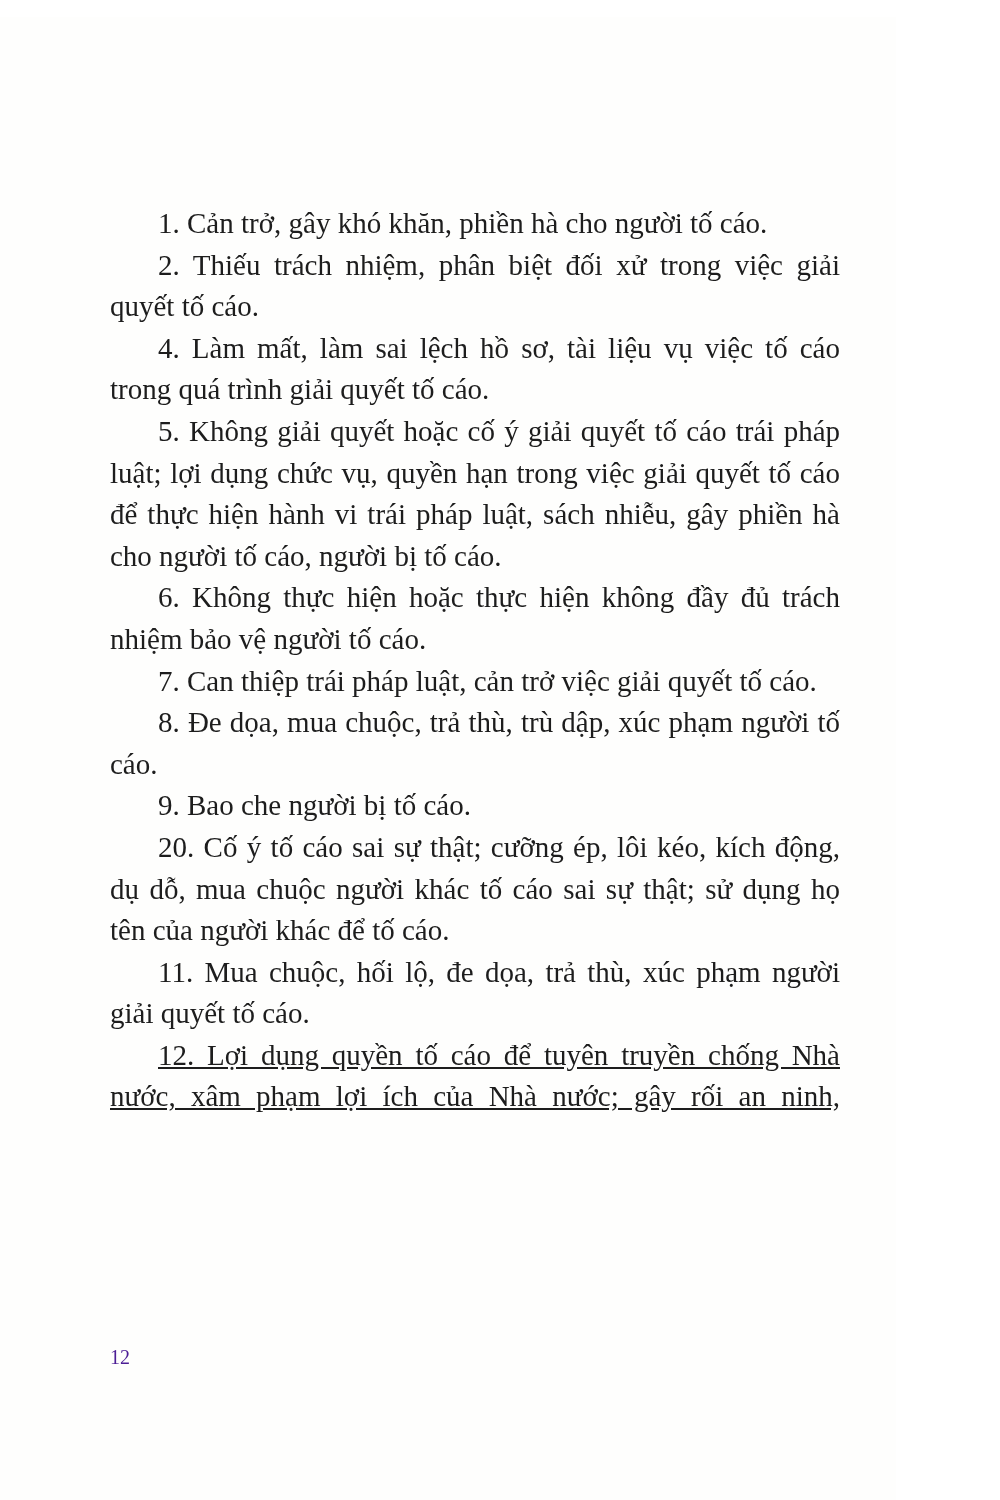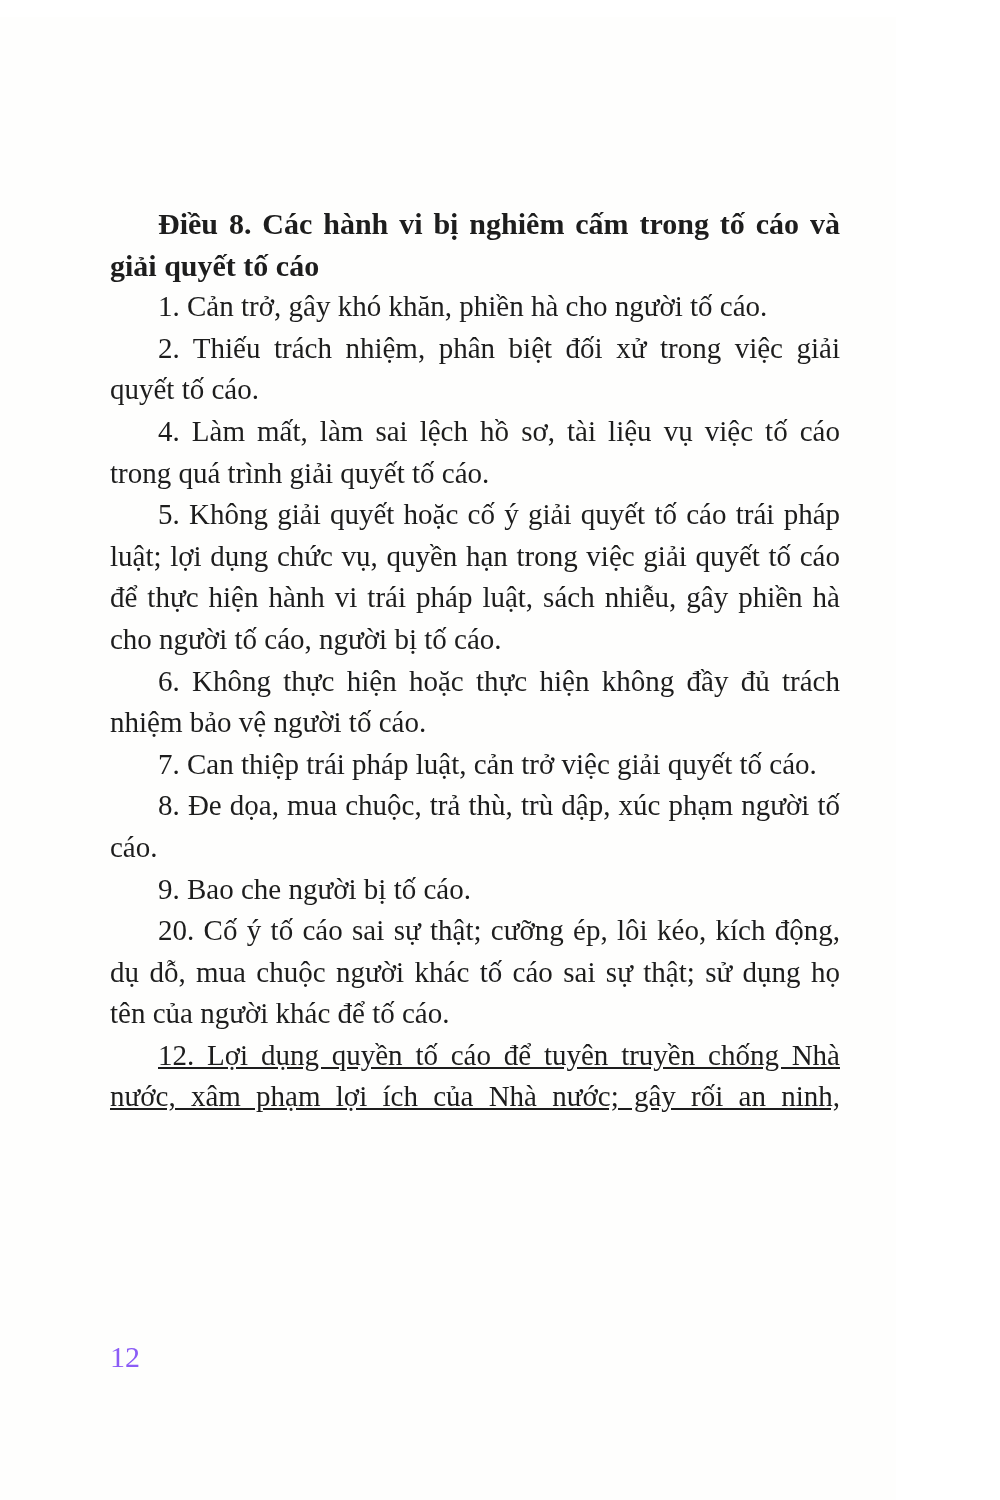--- a/index.html
+++ b/index.html
@@ -46,23 +46,23 @@
     line-height: 41.6px;
   }
   p.continues {
     text-align-last: justify;
     text-decoration: underline;
   }
   .page-number {
     position: absolute;
     left: 110px;
     top: 1322px;
-    font-size: 30px;
+    font-size: 20px;
     line-height: 36px;
-    color: #8b5cf6;
+    color: #4c1d95;
   }
 </style>
 </head>
 <body>
 
 <div class="page">
 
   <svg class="logo" viewBox="-50 -50 100 100" xmlns="http://www.w3.org/2000/svg">
     <defs>
       <path id="fs" d="M0,-44 L10,-13.8 L41.8,-13.6 L16.2,5.3 L25.9,35.6 L0,17 L-25.9,35.6 L-16.2,5.3 L-41.8,-13.6 L-10,-13.8 Z"></path>
@@ -76,28 +76,28 @@
       <use href="#fs" transform="rotate(6)" opacity="0.95"></use>
       <use href="#fs" transform="rotate(12)" opacity="0.9"></use>
       <use href="#fs" transform="rotate(18)" opacity="0.85"></use>
       <use href="#fs" transform="rotate(24)" opacity="0.75"></use>
     </g>
     <use href="#fs" transform="scale(0.52)" fill="#ffffff" stroke="#c8232c" stroke-width="2"></use>
     <text x="0" y="7" text-anchor="middle" font-size="16" font-style="italic" font-weight="bold" fill="#c8232c" font-family="'Liberation Serif', serif">ST</text>
   </svg>
 
   <div class="content">
-    <h1 class="heading">Điều 8. Các hành vi bị nghiêm cấm trong tố cáo và giải quyết tố cáo</h1>
     <p>1. Cản trở, gây khó khăn, phiền hà cho người tố cáo.</p>
     <p>2. Thiếu trách nhiệm, phân biệt đối xử trong việc giải quyết tố cáo.</p>
     <p>4. Làm mất, làm sai lệch hồ sơ, tài liệu vụ việc tố cáo trong quá trình giải quyết tố cáo.</p>
     <p>5. Không giải quyết hoặc cố ý giải quyết tố cáo trái pháp luật; lợi dụng chức vụ, quyền hạn trong việc giải quyết tố cáo để thực hiện hành vi trái pháp luật, sách nhiễu, gây phiền hà cho người tố cáo, người bị tố cáo.</p>
     <p>6. Không thực hiện hoặc thực hiện không đầy đủ trách nhiệm bảo vệ người tố cáo.</p>
     <p>7. Can thiệp trái pháp luật, cản trở việc giải quyết tố cáo.</p>
     <p>8. Đe dọa, mua chuộc, trả thù, trù dập, xúc phạm người tố cáo.</p>
     <p>9. Bao che người bị tố cáo.</p>
     <p>20. Cố ý tố cáo sai sự thật; cưỡng ép, lôi kéo, kích động, dụ dỗ, mua chuộc người khác tố cáo sai sự thật; sử dụng họ tên của người khác để tố cáo.</p>
+    <p>11. Mua chuộc, hối lộ, đe dọa, trả thù, xúc phạm người giải quyết tố cáo.</p>
     <p class="continues">12. Lợi dụng quyền tố cáo để tuyên truyền chống Nhà nước, xâm phạm lợi ích của Nhà nước; gây rối an ninh,</p>
   </div>
 
   <div class="page-number">12</div>
 
 </div>
 
 </body></html>

